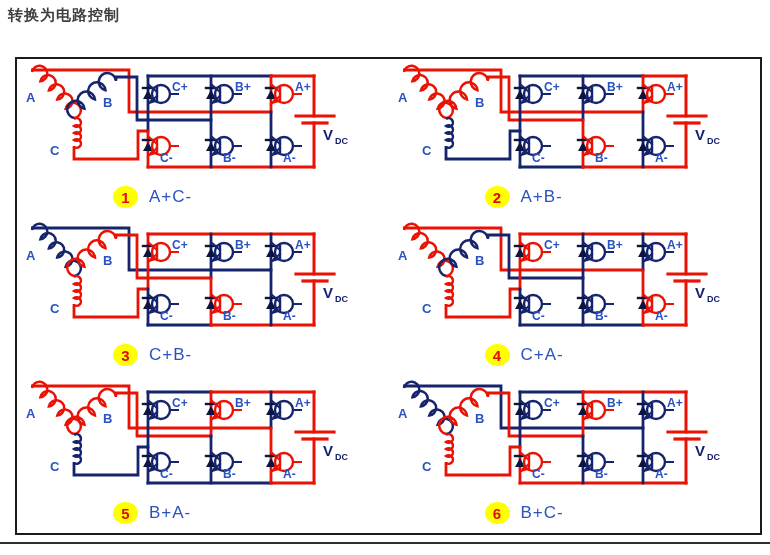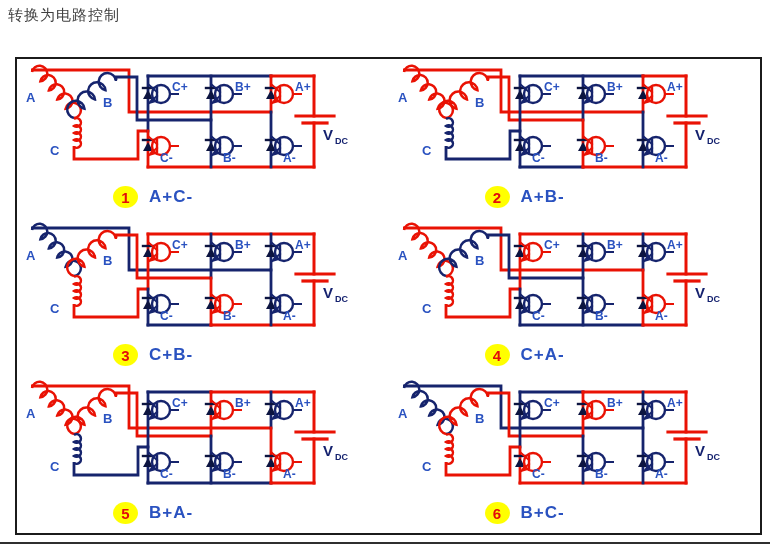--- a/index.html
+++ b/index.html
@@ -2,37 +2,37 @@
 <html><head>
 <meta charset="utf-8">
 <style>
   html,body{margin:0;padding:0;background:#ffffff;}
   body{
     width:770px;height:555px;overflow:hidden;position:relative;
     font-family:"Liberation Sans","DejaVu Sans",sans-serif;
   }
   .title{
     position:absolute;left:8px;top:6px;
-    font-size:15px;font-weight:400;color:#3f3f3f;letter-spacing:1px;text-align:center;
+    font-size:15px;font-weight:700;color:#3f3f3f;letter-spacing:1px;text-align:center;
   }
   .box{
     position:absolute;left:15px;top:57px;width:747px;height:478px;
     border:2px solid #1b1b1b;box-sizing:border-box;background:#fff;
     display:grid;grid-template-columns:1fr 1fr;grid-template-rows:1fr 1fr 1fr;
   }
   .cell{padding:3px 0 0 4px;overflow:hidden;}
   .cell svg{display:block;}
   .caption{display:flex;align-items:center;gap:11px;margin:2px 0 0 92px;}
   .badge{
     width:25px;height:22px;border-radius:50%;background:#ffff00;
     display:inline-flex;align-items:center;justify-content:center;
     font-size:15px;font-weight:bold;color:#e30b0b;flex:0 0 auto;
   }
   .cap-label{
-    font-size:17px;font-weight:bold;color:#2a52c0;letter-spacing:1px;
+    font-size:17px;font-weight:normal;color:#2a52c0;letter-spacing:1px;
   }
   .bottom-rule{
     position:absolute;left:0;top:542px;width:770px;height:0;
     border-top:2px solid #2f2f2f;
   }
 </style>
 </head>
 <body>
 
 <div class="title">转换为电路控制</div>

